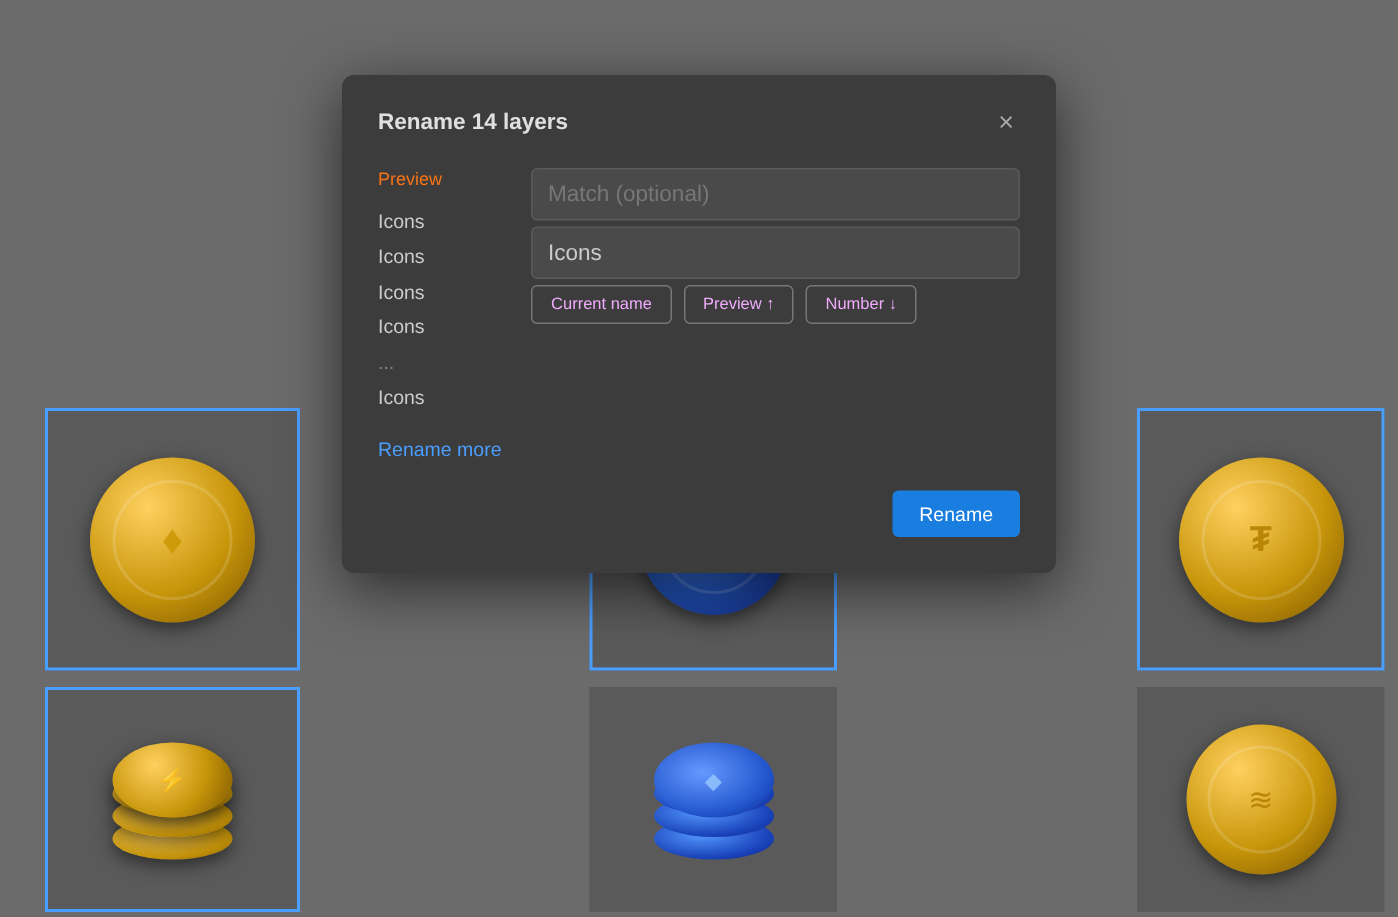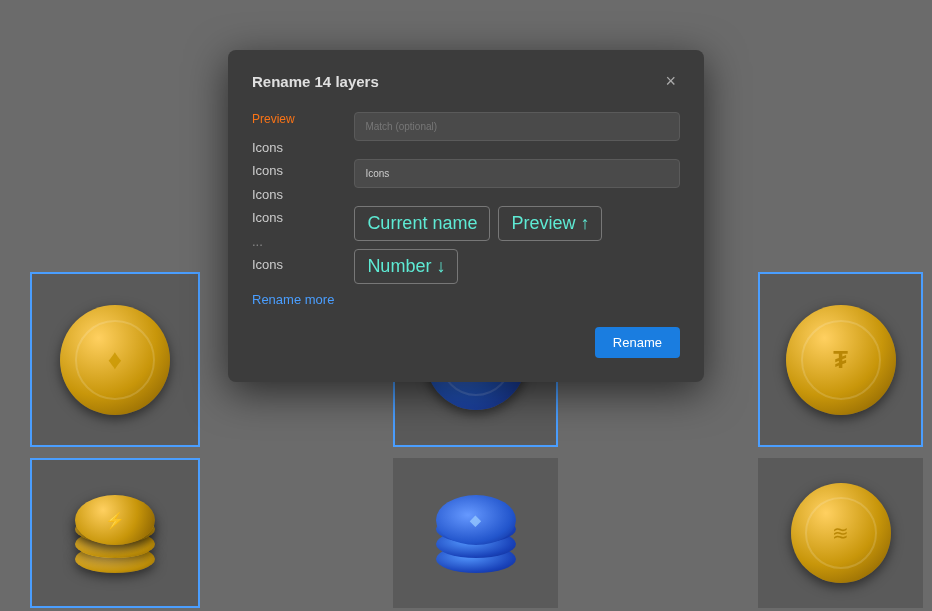--- a/index.html
+++ b/index.html
@@ -110,45 +110,45 @@
     .controls-col {
       flex: 1;
     }
 
     .text-input {
       width: 100%;
       background: #4a4a4a;
       border: 1px solid #5a5a5a;
       border-radius: 4px;
       color: #ccc;
-      font-size: 10px;
+      font-size: 15px;
       padding: 8px 10px;
       outline: none;
-      margin-bottom: 18px;
+      margin-bottom: 4px;
     }
     .text-input::placeholder { color: #777; }
 
     .text-input-filled {
       background: #4a4a4a;
       border: 1px solid #5a5a5a;
     }
 
     .btn-row {
       display: flex;
       gap: 8px;
       margin-bottom: 14px;
       flex-wrap: wrap;
     }
 
     .btn-outline {
       background: transparent;
       border: 1px solid #777;
       border-radius: 4px;
-      color: #5eead4;
-      font-size: 18px;
+      color: #f0abfc;
+      font-size: 11px;
       padding: 6px 12px;
       cursor: pointer;
       white-space: nowrap;
       text-align: right;
     }
 
     .start-row {
       display: flex;
       align-items: center;
       gap: 8px;

